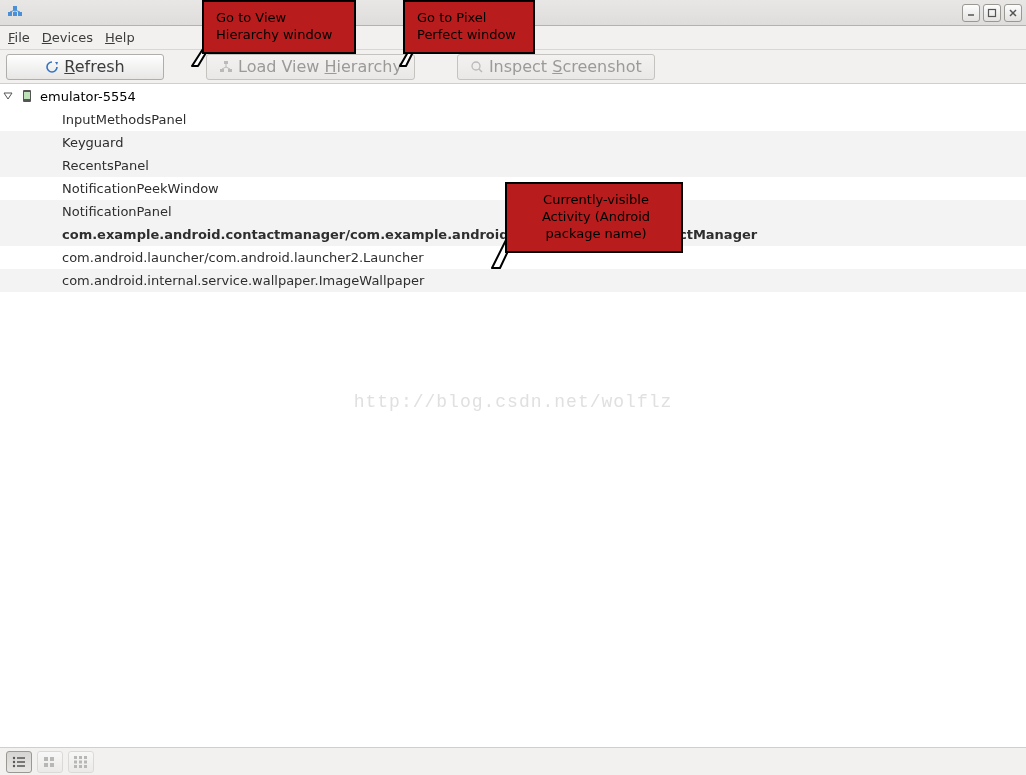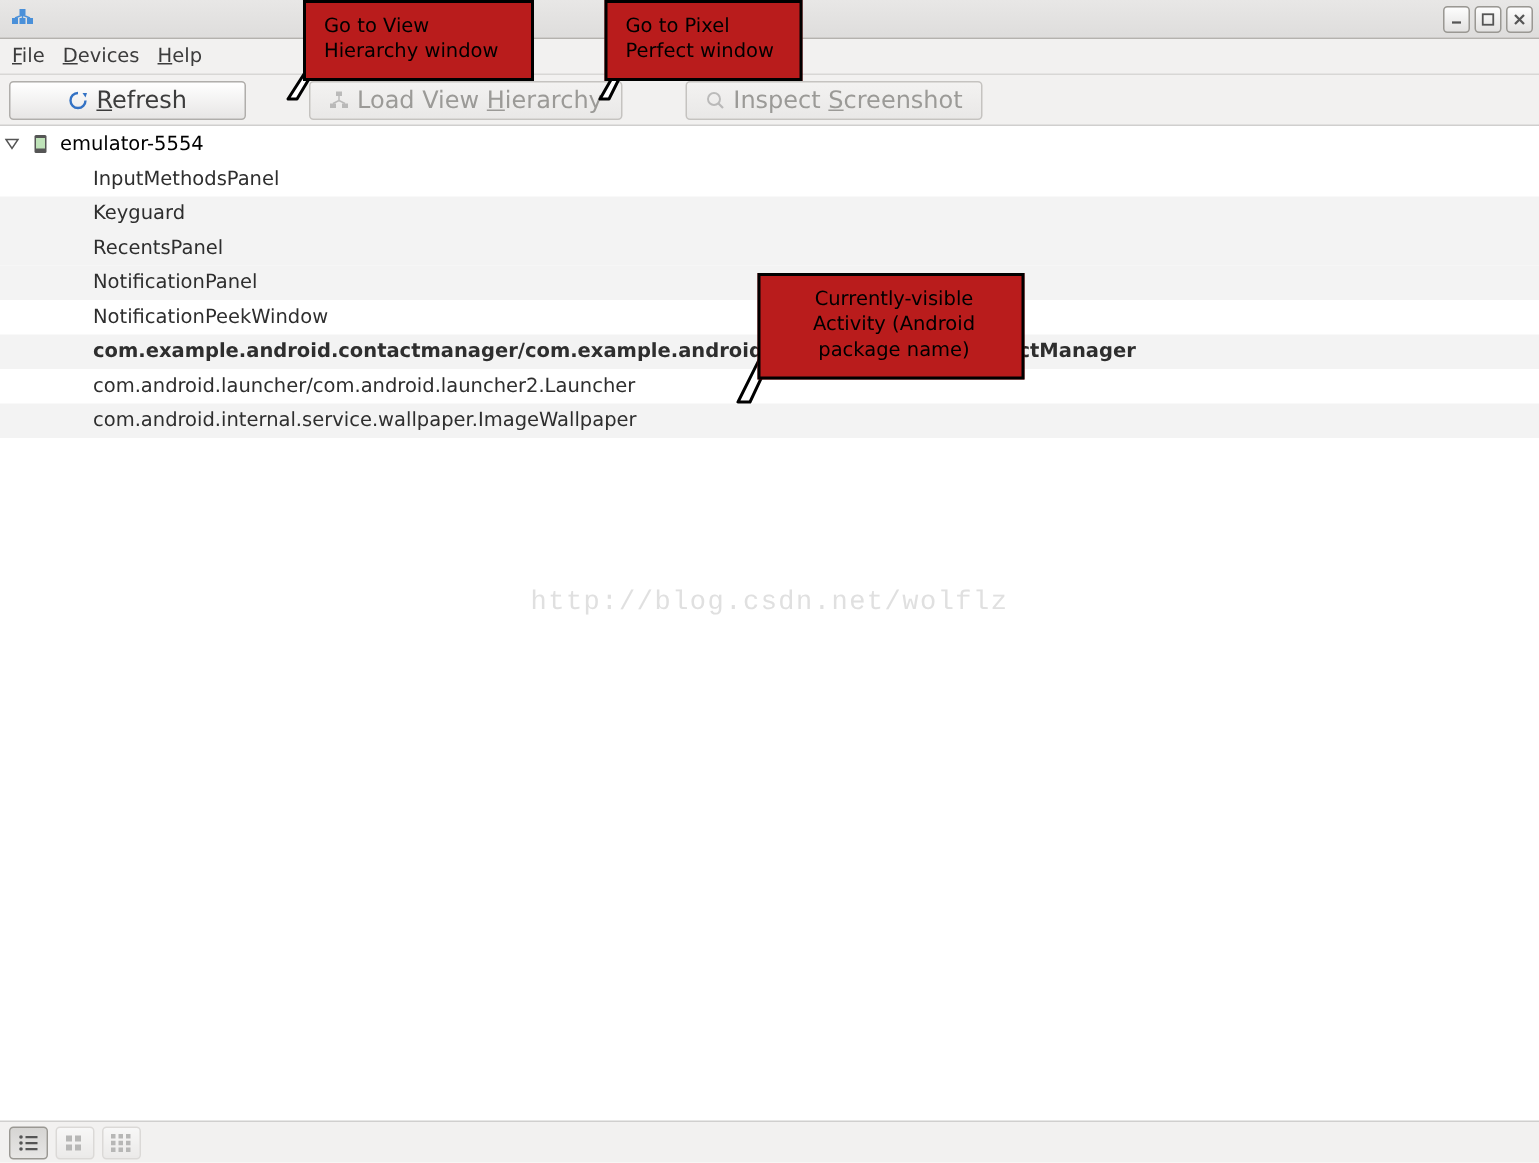--- a/index.html
+++ b/index.html
@@ -272,22 +272,22 @@
           <rect x="3" y="1" width="8" height="12" rx="1" fill="#555"></rect>
           <rect x="4" y="3" width="6" height="7" fill="#bfe3b9"></rect>
         </svg>
     </span>
     <span>emulator-5554</span>
   </div>
   <div id="tree-items">
       <div class="tree-item">InputMethodsPanel</div>
       <div class="tree-item striped">Keyguard</div>
       <div class="tree-item striped">RecentsPanel</div>
+      <div class="tree-item">NotificationPeekWindow</div>
       <div class="tree-item striped">NotificationPanel</div>
-      <div class="tree-item">NotificationPeekWindow</div>
       <div class="tree-item striped bold">com.example.android.contactmanager/com.example.android.contactmanager.ContactManager</div>
       <div class="tree-item">com.android.launcher/com.android.launcher2.Launcher</div>
       <div class="tree-item striped">com.android.internal.service.wallpaper.ImageWallpaper</div>
     </div>
 </div>
 
 <div class="statusbar">
   <div class="sbtn active">
     <svg width="14" height="12" viewBox="0 0 14 12">
       <circle cx="2" cy="2" r="1.2" fill="#555"></circle>

